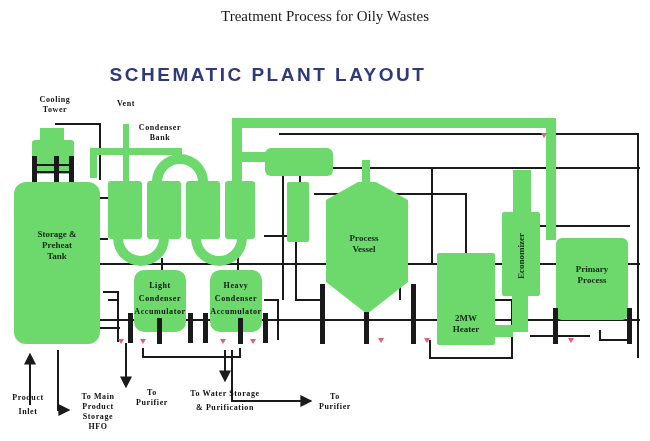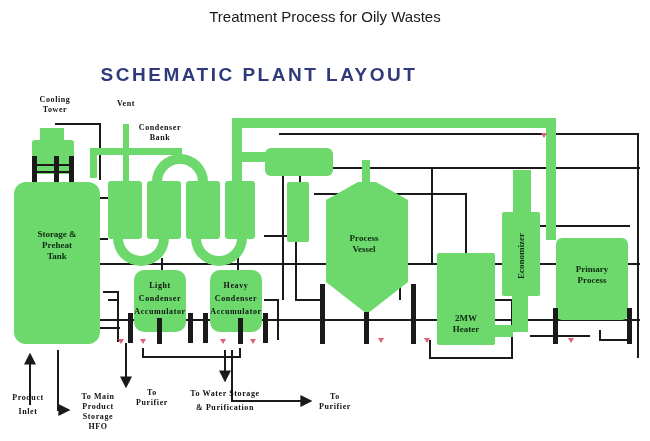--- a/index.html
+++ b/index.html
@@ -1,18 +1,18 @@
 <!DOCTYPE html>
 <html><head>
 <meta charset="utf-8">
 <style>
   html, body { margin:0; padding:0; background:#ffffff; }
   body { width:650px; height:441px; position:relative; overflow:hidden; font-family:"Liberation Serif", serif; }
-  #title { position:absolute; left:0; width:650px; top:8px; text-align:center; font-family:Liberation Sans, sans-serif; font-size:15px; color:#1a1a1a; }
-  #heading { position:absolute; left:0; width:518px; top:64px; text-align:center; font-family:"Liberation Sans", sans-serif; font-weight:bold; font-size:19px; letter-spacing:2.5px; color:#2f3a7a; }
+  #title { position:absolute; left:0; width:650px; top:8px; text-align:center; font-family:Liberation Serif, serif; font-size:15px; color:#1a1a1a; }
+  #heading { position:absolute; left:0; width:518px; top:64px; text-align:center; font-family:"Liberation Sans", sans-serif; font-weight:bold; font-size:19px; letter-spacing:2.5px; color:#2f3a7a;padding-left:9px; }
   svg { position:absolute; left:0; top:0; }
   .lbl { font-family:"Liberation Serif", serif; font-weight:bold; fill:#111; font-size:8px; letter-spacing:0.6px; }
   .in { font-size:9px; fill:#0e2a10; letter-spacing:0; }
 </style>
 </head>
 <body>
 
 <div id="title">Treatment Process for Oily Wastes</div>
 <div id="heading">SCHEMATIC PLANT LAYOUT</div>
 

